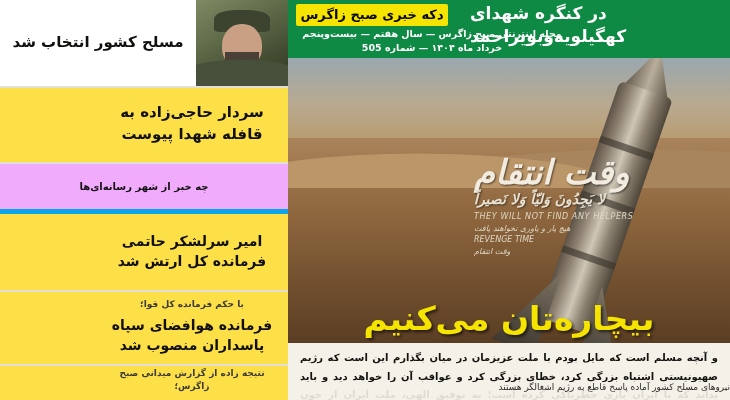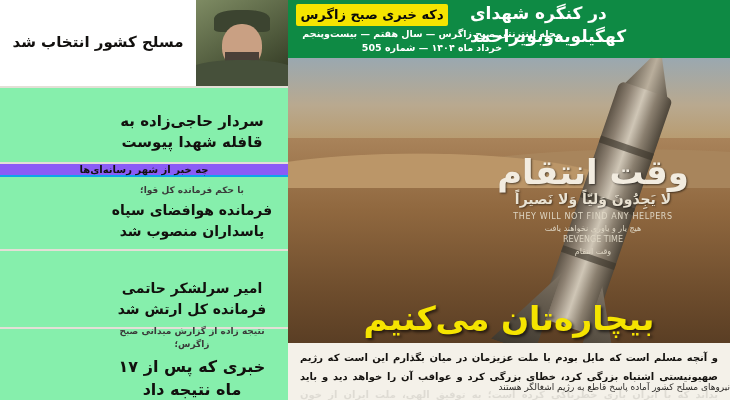--- a/index.html
+++ b/index.html
@@ -30,25 +30,25 @@
     width: 288px;
     height: 400px;
     background: #ffffff;
     overflow: hidden;
   }
 
   .side-block {
     position: relative;
     width: 288px;
     box-sizing: border-box;
-    background: #86efac;
+    background: #fde047;
     border-bottom: 2px solid #e3dfd6;
     display: flex;
     flex-direction: row-reverse;
-    align-items: flex-end;
+    align-items: center;
   }
 
   .side-photo {
     position: relative;
     width: 96px;
     flex: 0 0 96px;
     overflow: hidden;
     background: #6d6a5c;
   }
   .side-text {
@@ -74,27 +74,27 @@
     color: #3a3a3a;
     font-weight: bold;
     margin-bottom: 4px;
     line-height: 1.4;
   }
 
   
   .ribbon {
     width: 288px;
     box-sizing: border-box;
-    background: #8b5cf6;
+    background: #f0abfc;
     color: #111;
     font-size: 10px;
     font-weight: bold;
     text-align: center;
-    padding: 0 6px;
-    border-bottom: 2px solid #0ea5e9;
+    padding: 17px 6px;
+    border-bottom: 5px solid #0ea5e9;
     letter-spacing: 0px;
   }
 
   
   .top-block {
     position: relative;
     width: 288px;
     height: 86px;
     background: #ffffff;
     border-bottom: 2px solid #e3dfd6;
@@ -311,22 +311,23 @@
     height: 20px;
     background: #2b2620;
     border-radius: 4px;
   }
 
   .hero-ar {
     position: absolute;
     top: 96px;
     right: 18px;
     width: 238px;
-    text-align: center;
+    text-align: left;
     color: #efe9dc;
+    font-style: italic;
   }
   .hero-ar .big {
     font-size: 34px;
     font-weight: bold;
     line-height: 1.1;
     color: #f2ece0;
     text-shadow: 1px 1px 2px rgba(0,0,0,.55);
     letter-spacing: 1px;
   }
   .hero-ar .verse {
@@ -432,44 +433,44 @@
         <div class="beard" style="top:46px;width:32px;height:16px;"></div>
         <div class="shoulders" style="width:104px;height:22px;background:#4e5a3c;"></div>
       </div>
       <div class="side-text">
         <div class="headline h-lg">سردار حاجی‌زاده به قافله شهدا پیوست</div>
       </div>
     </div>
 
     <div class="ribbon">چه خبر از شهر رسانه‌ای‌ها</div>
 
+    <div class="side-block" style="height:78px;">
+      <div class="side-photo">
+        <div class="portrait p-bg4"></div>
+        <div class="face" style="top:16px;width:38px;height:42px;background:#cda98c;"></div>
+        <div class="hat" style="top:6px;width:52px;height:16px;background:#6d6b5a;"></div>
+        <div class="shoulders" style="width:104px;height:24px;background:#6f6a55;"></div>
+      </div>
+      <div class="side-text">
+        <div class="headline h-md">امیر سرلشکر حاتمی فرمانده کل ارتش شد</div>
+      </div>
+    </div>
+
     <div class="side-block" style="height:74px;">
       <div class="side-photo">
         <div class="portrait p-bg3"></div>
         <div class="flagstripe"></div>
         <div class="hat" style="top:6px;width:50px;height:16px;"></div>
         <div class="face" style="top:18px;width:36px;height:38px;"></div>
         <div class="beard" style="top:42px;width:30px;height:15px;"></div>
         <div class="shoulders" style="width:100px;height:22px;background:#3f4a33;"></div>
       </div>
       <div class="side-text">
         <div class="kicker">با حکم فرمانده کل قوا؛</div>
         <div class="headline h-md">فرمانده هوافضای سپاه پاسداران منصوب شد</div>
-      </div>
-    </div>
-
-    <div class="side-block" style="height:78px;">
-      <div class="side-photo">
-        <div class="portrait p-bg4"></div>
-        <div class="face" style="top:16px;width:38px;height:42px;background:#cda98c;"></div>
-        <div class="hat" style="top:6px;width:52px;height:16px;background:#6d6b5a;"></div>
-        <div class="shoulders" style="width:104px;height:24px;background:#6f6a55;"></div>
-      </div>
-      <div class="side-text">
-        <div class="headline h-md">امیر سرلشکر حاتمی فرمانده کل ارتش شد</div>
       </div>
     </div>
 
     <div class="side-block" style="height:82px;">
       <div class="side-photo">
         <div class="portrait p-road"></div>
         <div style="position:absolute;bottom:0;left:0;right:0;height:34px;background:#6b6a5c;"></div>
         <div style="position:absolute;bottom:14px;left:8px;width:80px;height:3px;background:#e8e4d6;opacity:.8;"></div>
       </div>
       <div class="side-text">

